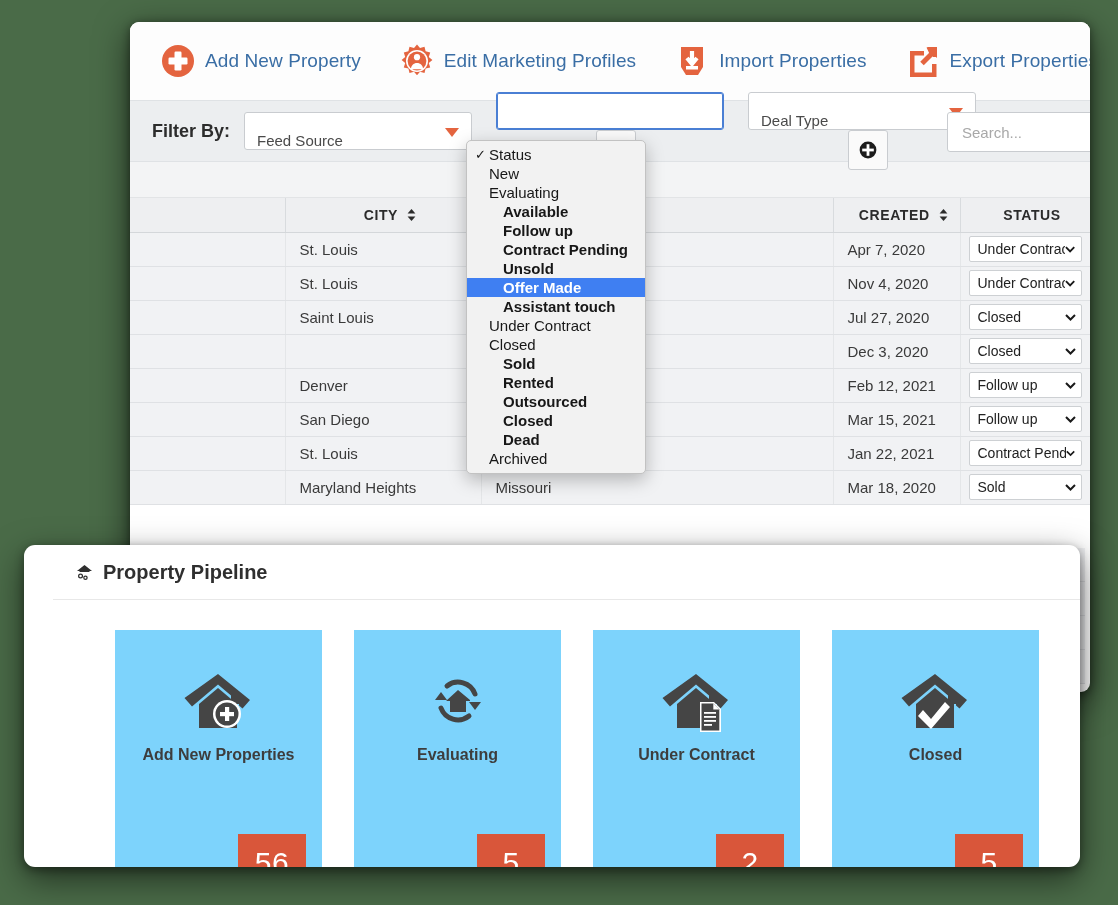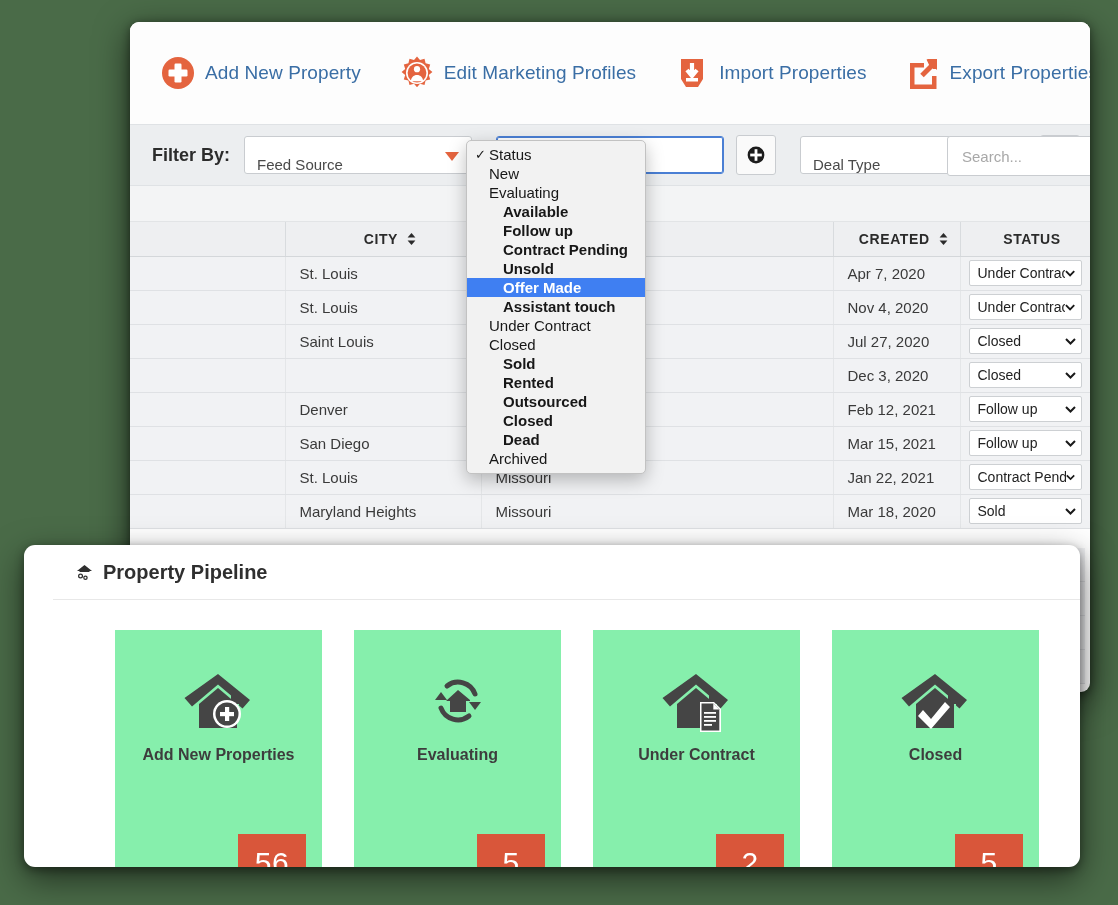--- a/index.html
+++ b/index.html
@@ -17,21 +17,21 @@
     left: 130px; top: 22px;
     width: 960px; height: 670px;
     background: #ffffff;
     border-radius: 9px;
     box-shadow: 0 10px 34px rgba(0,0,0,0.62), 0 2px 10px rgba(0,0,0,0.45);
     overflow: hidden;
   }
 
   
   .toolbar {
-    height: 102px;
+    height: 78px;
     background: #fdfdfd;
     display: flex;
     align-items: center;
     padding: 0 30px;
     gap: 38px;
   }
   .tool-btn {
     display: flex;
     align-items: center;
     gap: 9px;
@@ -87,21 +87,21 @@
   .plus-btn {
     width: 40px; height: 40px;
     margin-left: 12px;
     background: #fafafa;
     border: 1px solid #c9ccd0;
     border-radius: 3px;
     display: flex; align-items: center; justify-content: center;
     cursor: pointer;
   }
   .group { display: flex; align-items: center; }
-  .group + .group { margin-left: 24px; }
+  .group + .group { margin-left: 24px; flex-direction: column; }
   .search-box {
     position: absolute;
     right: -32px; top: 11px;
     width: 175px; height: 40px;
     background: #fff;
     border: 1px solid #c9ccd0;
     border-radius: 3px;
     display: flex; align-items: center;
     padding: 0 14px;
   }
@@ -215,21 +215,21 @@
   }
   .pipeline-title { font-size: 20px; font-weight: bold; color: #2f2f2f; }
   .cards {
     display: flex;
     gap: 32px;
     padding: 30px 40px 0 62px;
   }
   .card {
     position: relative;
     width: 207px; height: 262px;
-    background: #86efac;
+    background: #7dd3fc;
   }
   .card-icon { display:flex; justify-content:center; padding-top: 40px; }
   .card-label {
     text-align: center;
     margin-top: 14px;
     font-size: 16px;
     font-weight: bold;
     color: #3d3d3d;
   }
   .card-count {

